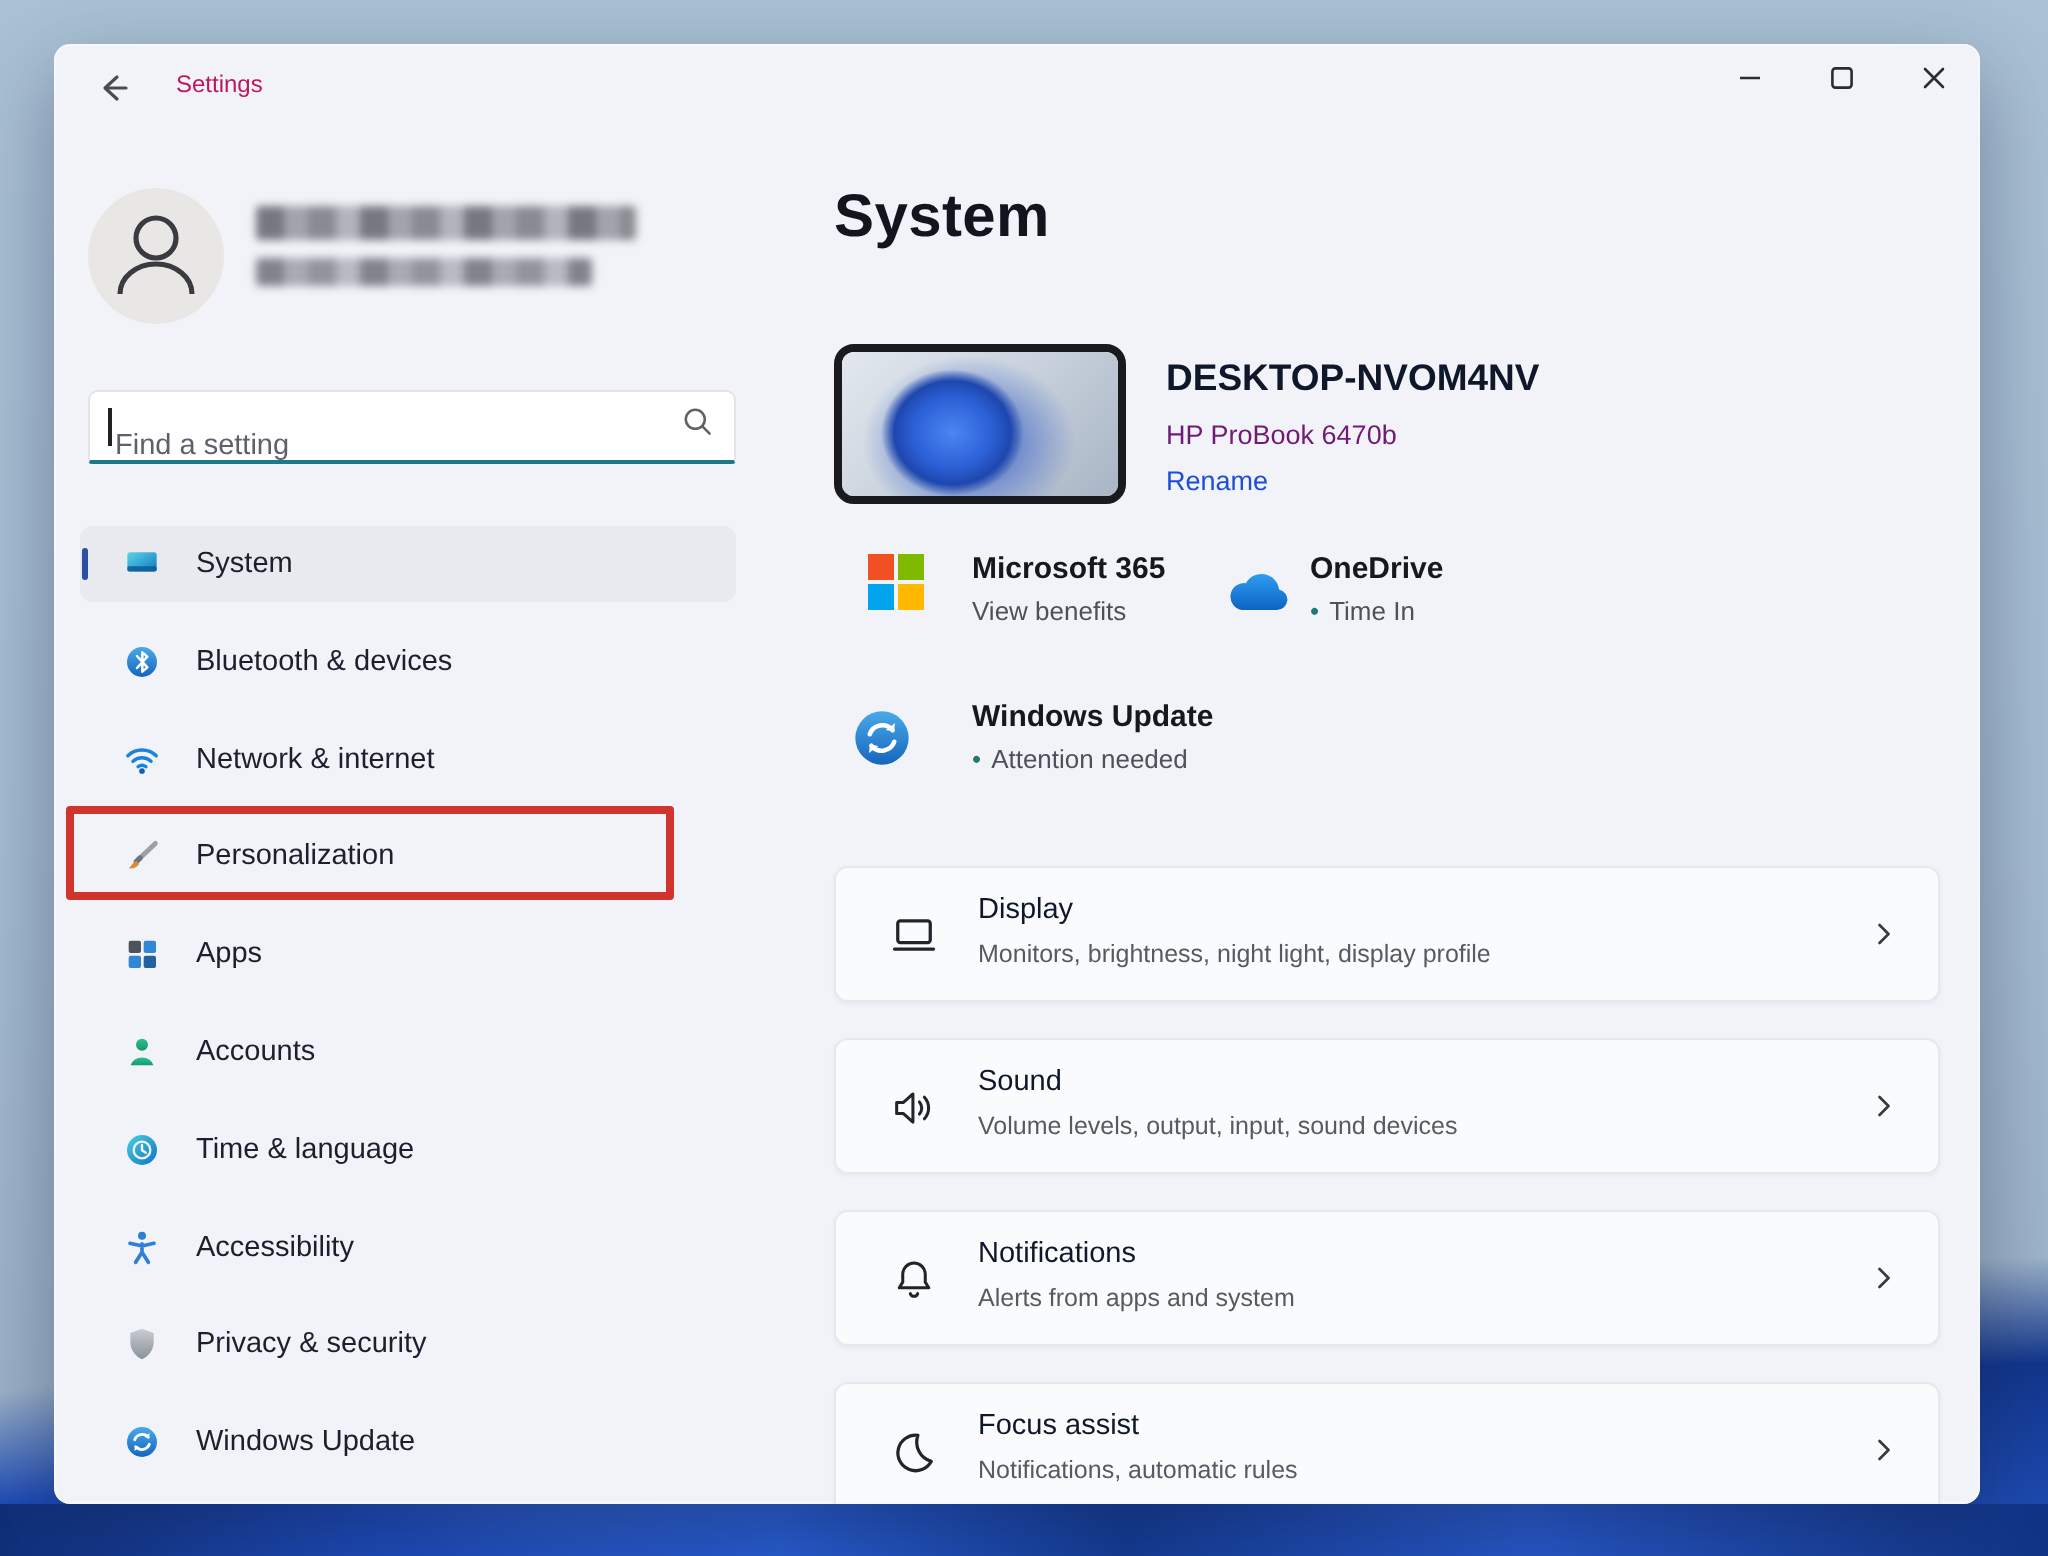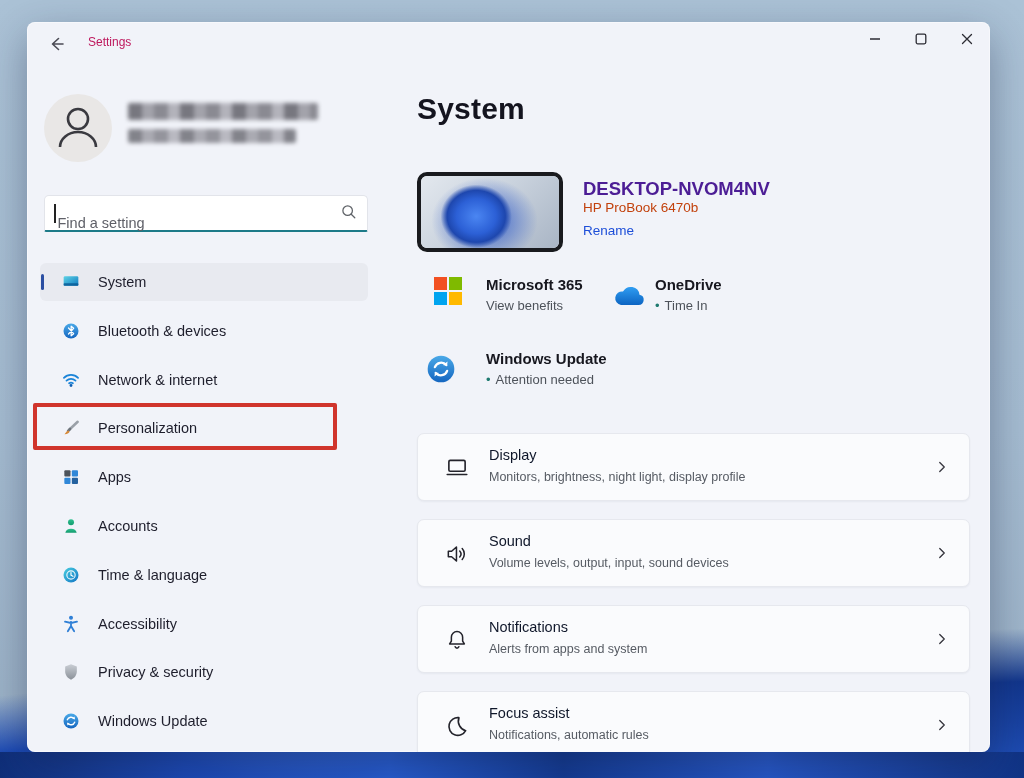--- a/index.html
+++ b/index.html
@@ -54,22 +54,22 @@
   .page-title{position:absolute;left:0;top:26px;margin:0;font-size:30px;font-weight:700;color:#14141f;letter-spacing:.2px;}
 
   .device-row{position:absolute;left:0;top:106px;display:flex;}
   .thumb{width:146px;height:80px;border:4px solid #191a1e;border-radius:10px;overflow:hidden;background:#cfd8e2;}
   .thumb-inner{width:100%;height:100%;
     background:
       radial-gradient(34% 58% at 40% 56%, #4b86f2 0%, #2c60d6 42%, #1e47ae 62%, rgba(30,71,174,0) 76%),
       radial-gradient(55% 85% at 46% 62%, #2b57c8 0%, rgba(43,87,200,0) 70%),
       linear-gradient(135deg,#e3e8ee 0%,#c9d2dd 48%,#a9b5c5 100%);}
   .device-info{margin-left:20px;padding-top:6px;}
-  .dname{font-size:18.5px;font-weight:700;color:#4c1d95;}
-  .dmodel{font-size:13.5px;color:#c2410c;margin-top:0;}
+  .dname{font-size:18.5px;font-weight:700;color:#0f172a;}
+  .dmodel{font-size:13.5px;color:#701a75;margin-top:10px;}
   .rename{display:inline-block;font-size:13.5px;color:#1d4ed8;margin-top:8px;cursor:pointer;}
 
   .tile{position:absolute;display:flex;cursor:pointer;justify-content:center;}
   .tile-ico{flex:none;display:flex;align-items:flex-start;justify-content:center;}
   .tile-text .t-title{font-size:15px;font-weight:700;color:#17171f;}
   .tile-text .t-sub{font-size:13px;color:#4d525a;margin-top:5px;}
   .dot{color:#1f7a70;margin-right:5px;font-size:13px;}
 
   .cards{position:absolute;left:0;top:367px;width:553px;}
   .card{position:relative;width:553px;height:68px;margin-bottom:18px;background:#fafbfd;

